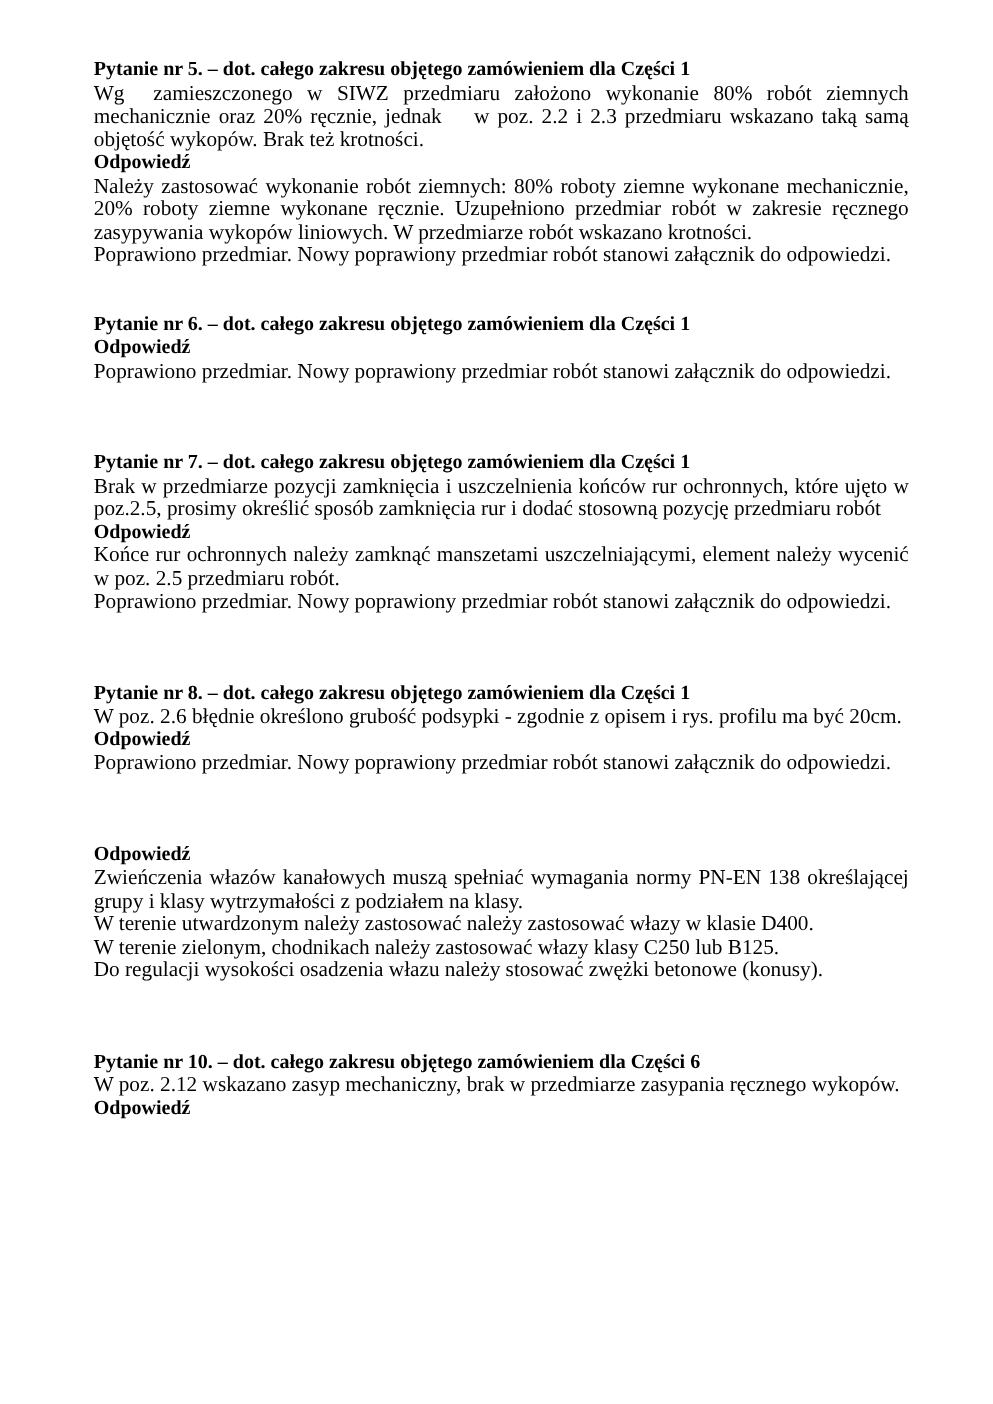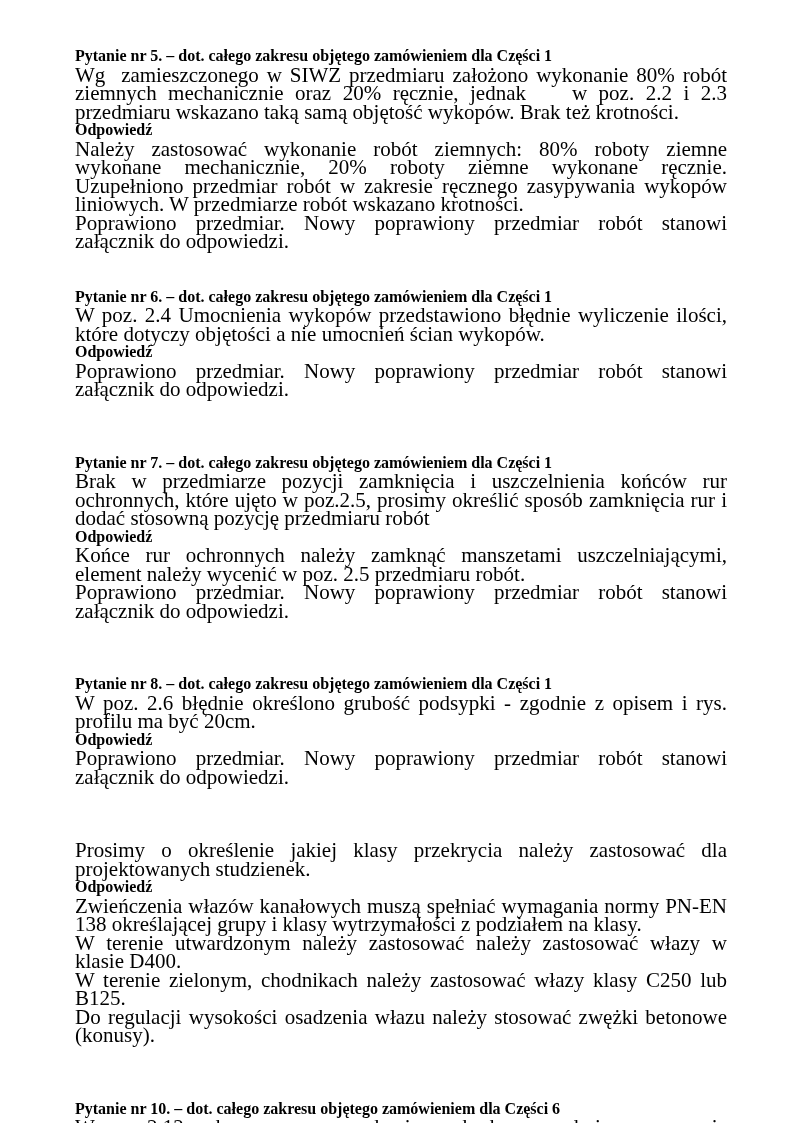--- a/index.html
+++ b/index.html
@@ -31,63 +31,61 @@
   .qa-heading,
   .answer-label {
     margin: 0;
     font-size: 16px;
     line-height: 18.5px;
     font-weight: bold;
     text-align: left;
   }
   .para {
     margin: 0;
-    font-size: 21px;
+    font-size: 17px;
     line-height: 18.5px;
     text-align: justify;
   }
 </style>
 </head>
 <body>
 
 <div class="page">
   <div class="content">
 
     <section class="qa-section tight">
       <h2 class="qa-heading">Pytanie nr 5. – dot. całego zakresu objętego zamówieniem dla Części 1</h2>
       <p class="para">Wg &nbsp;zamieszczonego w SIWZ przedmiaru założono wykonanie 80% robót ziemnych mechanicznie oraz 20% ręcznie, jednak &nbsp;&nbsp; w poz. 2.2 i 2.3 przedmiaru wskazano taką samą objętość wykopów. Brak też krotności.</p>
       <h3 class="answer-label">Odpowiedź</h3>
       <p class="para">Należy zastosować wykonanie robót ziemnych: 80% roboty ziemne wykonane mechanicznie, 20% roboty ziemne wykonane ręcznie. Uzupełniono przedmiar robót w zakresie ręcznego zasypywania wykopów liniowych. W przedmiarze robót wskazano krotności.</p>
       <p class="para">Poprawiono przedmiar. Nowy poprawiony przedmiar robót stanowi załącznik do odpowiedzi.</p>
     </section>
 
     <section class="qa-section">
       <h2 class="qa-heading">Pytanie nr 6. – dot. całego zakresu objętego zamówieniem dla Części 1</h2>
-      <p class="para">W poz. 2.4 Umocnienia wykopów przedstawiono błędnie wyliczenie ilości, które dotyczy objętości a nie umocnień ścian wykopów.</p>
       <h3 class="answer-label">Odpowiedź</h3>
       <p class="para">Poprawiono przedmiar. Nowy poprawiony przedmiar robót stanowi załącznik do odpowiedzi.</p>
     </section>
 
     <section class="qa-section">
       <h2 class="qa-heading">Pytanie nr 7. – dot. całego zakresu objętego zamówieniem dla Części 1</h2>
       <p class="para">Brak w przedmiarze pozycji zamknięcia i uszczelnienia końców rur ochronnych, które ujęto w poz.2.5, prosimy określić sposób zamknięcia rur i dodać stosowną pozycję przedmiaru robót</p>
       <h3 class="answer-label">Odpowiedź</h3>
       <p class="para">Końce rur ochronnych należy zamknąć manszetami uszczelniającymi, element należy wycenić w poz. 2.5 przedmiaru robót.</p>
       <p class="para">Poprawiono przedmiar. Nowy poprawiony przedmiar robót stanowi załącznik do odpowiedzi.</p>
     </section>
 
     <section class="qa-section">
       <h2 class="qa-heading">Pytanie nr 8. – dot. całego zakresu objętego zamówieniem dla Części 1</h2>
       <p class="para">W poz. 2.6 błędnie określono grubość podsypki - zgodnie z opisem i rys. profilu ma być 20cm.</p>
       <h3 class="answer-label">Odpowiedź</h3>
       <p class="para">Poprawiono przedmiar. Nowy poprawiony przedmiar robót stanowi załącznik do odpowiedzi.</p>
     </section>
 
     <section class="qa-section">
-      <p class="para">Prosimy o określenie jakiej klasy przekrycia należy zastosować dla projektowanych studzienek.</p>
       <h3 class="answer-label">Odpowiedź</h3>
       <p class="para">Zwieńczenia włazów kanałowych muszą spełniać wymagania normy PN-EN 138 określającej grupy i klasy wytrzymałości z podziałem na klasy.</p>
       <p class="para">W terenie utwardzonym należy zastosować należy zastosować włazy w klasie D400.</p>
       <p class="para">W terenie zielonym, chodnikach należy zastosować włazy klasy C250 lub B125.</p>
       <p class="para">Do regulacji wysokości osadzenia włazu należy stosować zwężki betonowe (konusy).</p>
     </section>
 
     <section class="qa-section">
       <h2 class="qa-heading">Pytanie nr 10. – dot. całego zakresu objętego zamówieniem dla Części 6</h2>
       <p class="para">W poz. 2.12 wskazano zasyp mechaniczny, brak w przedmiarze zasypania ręcznego wykopów.</p>

